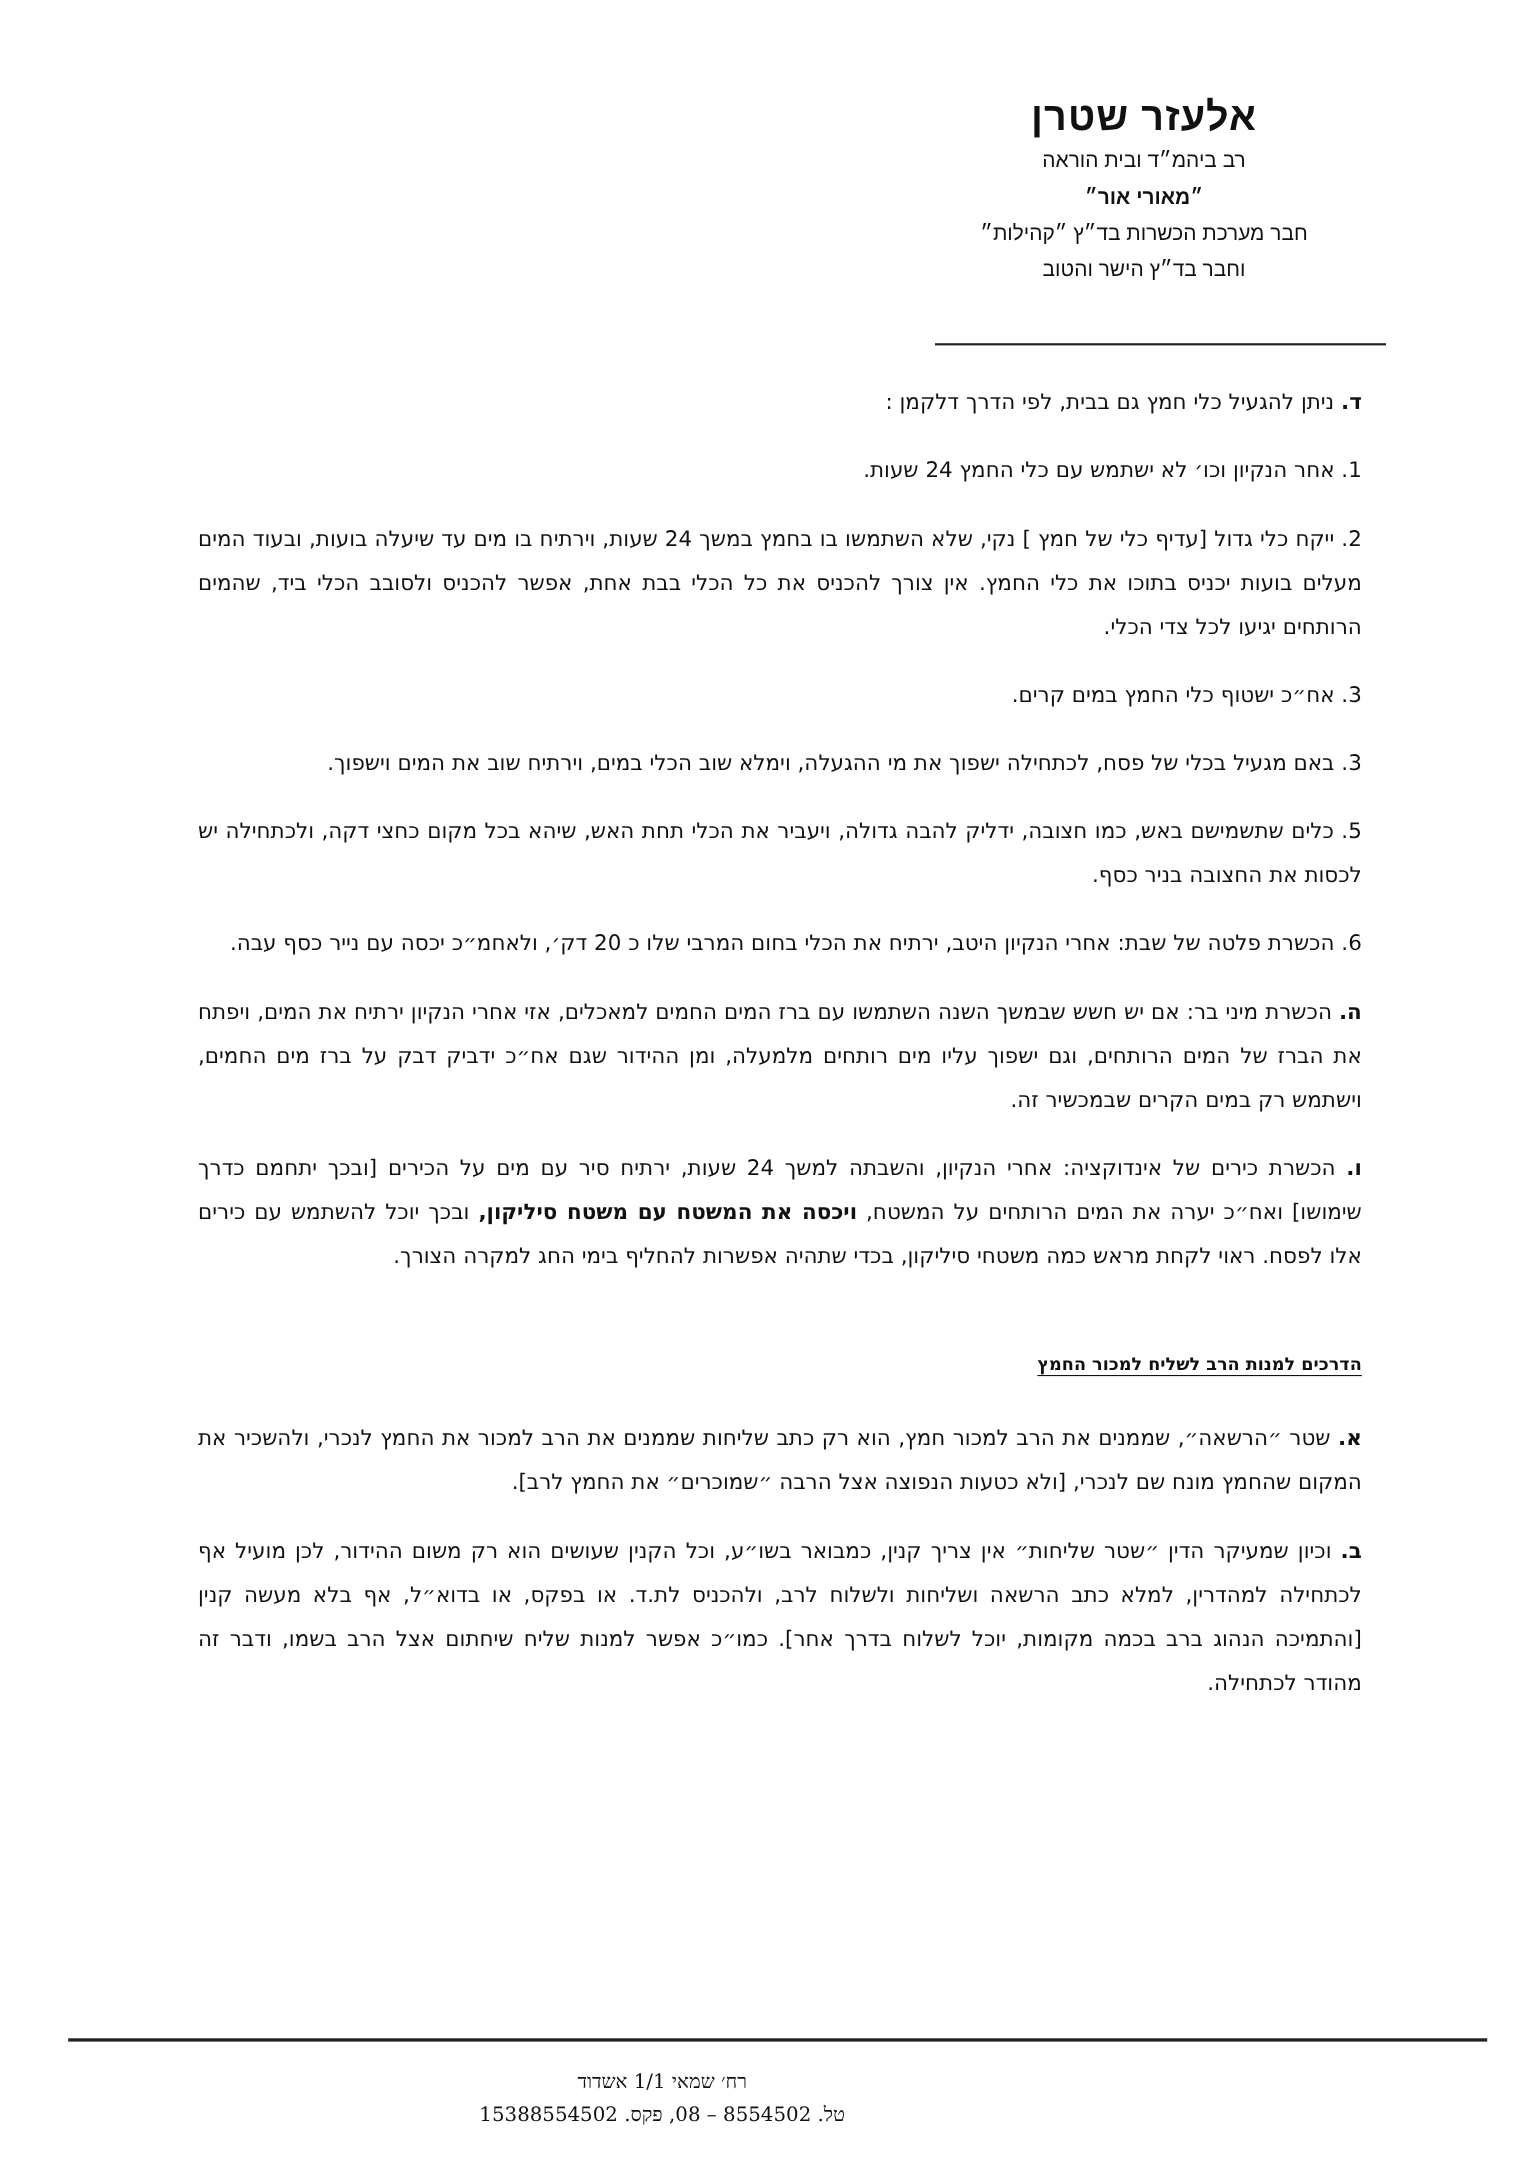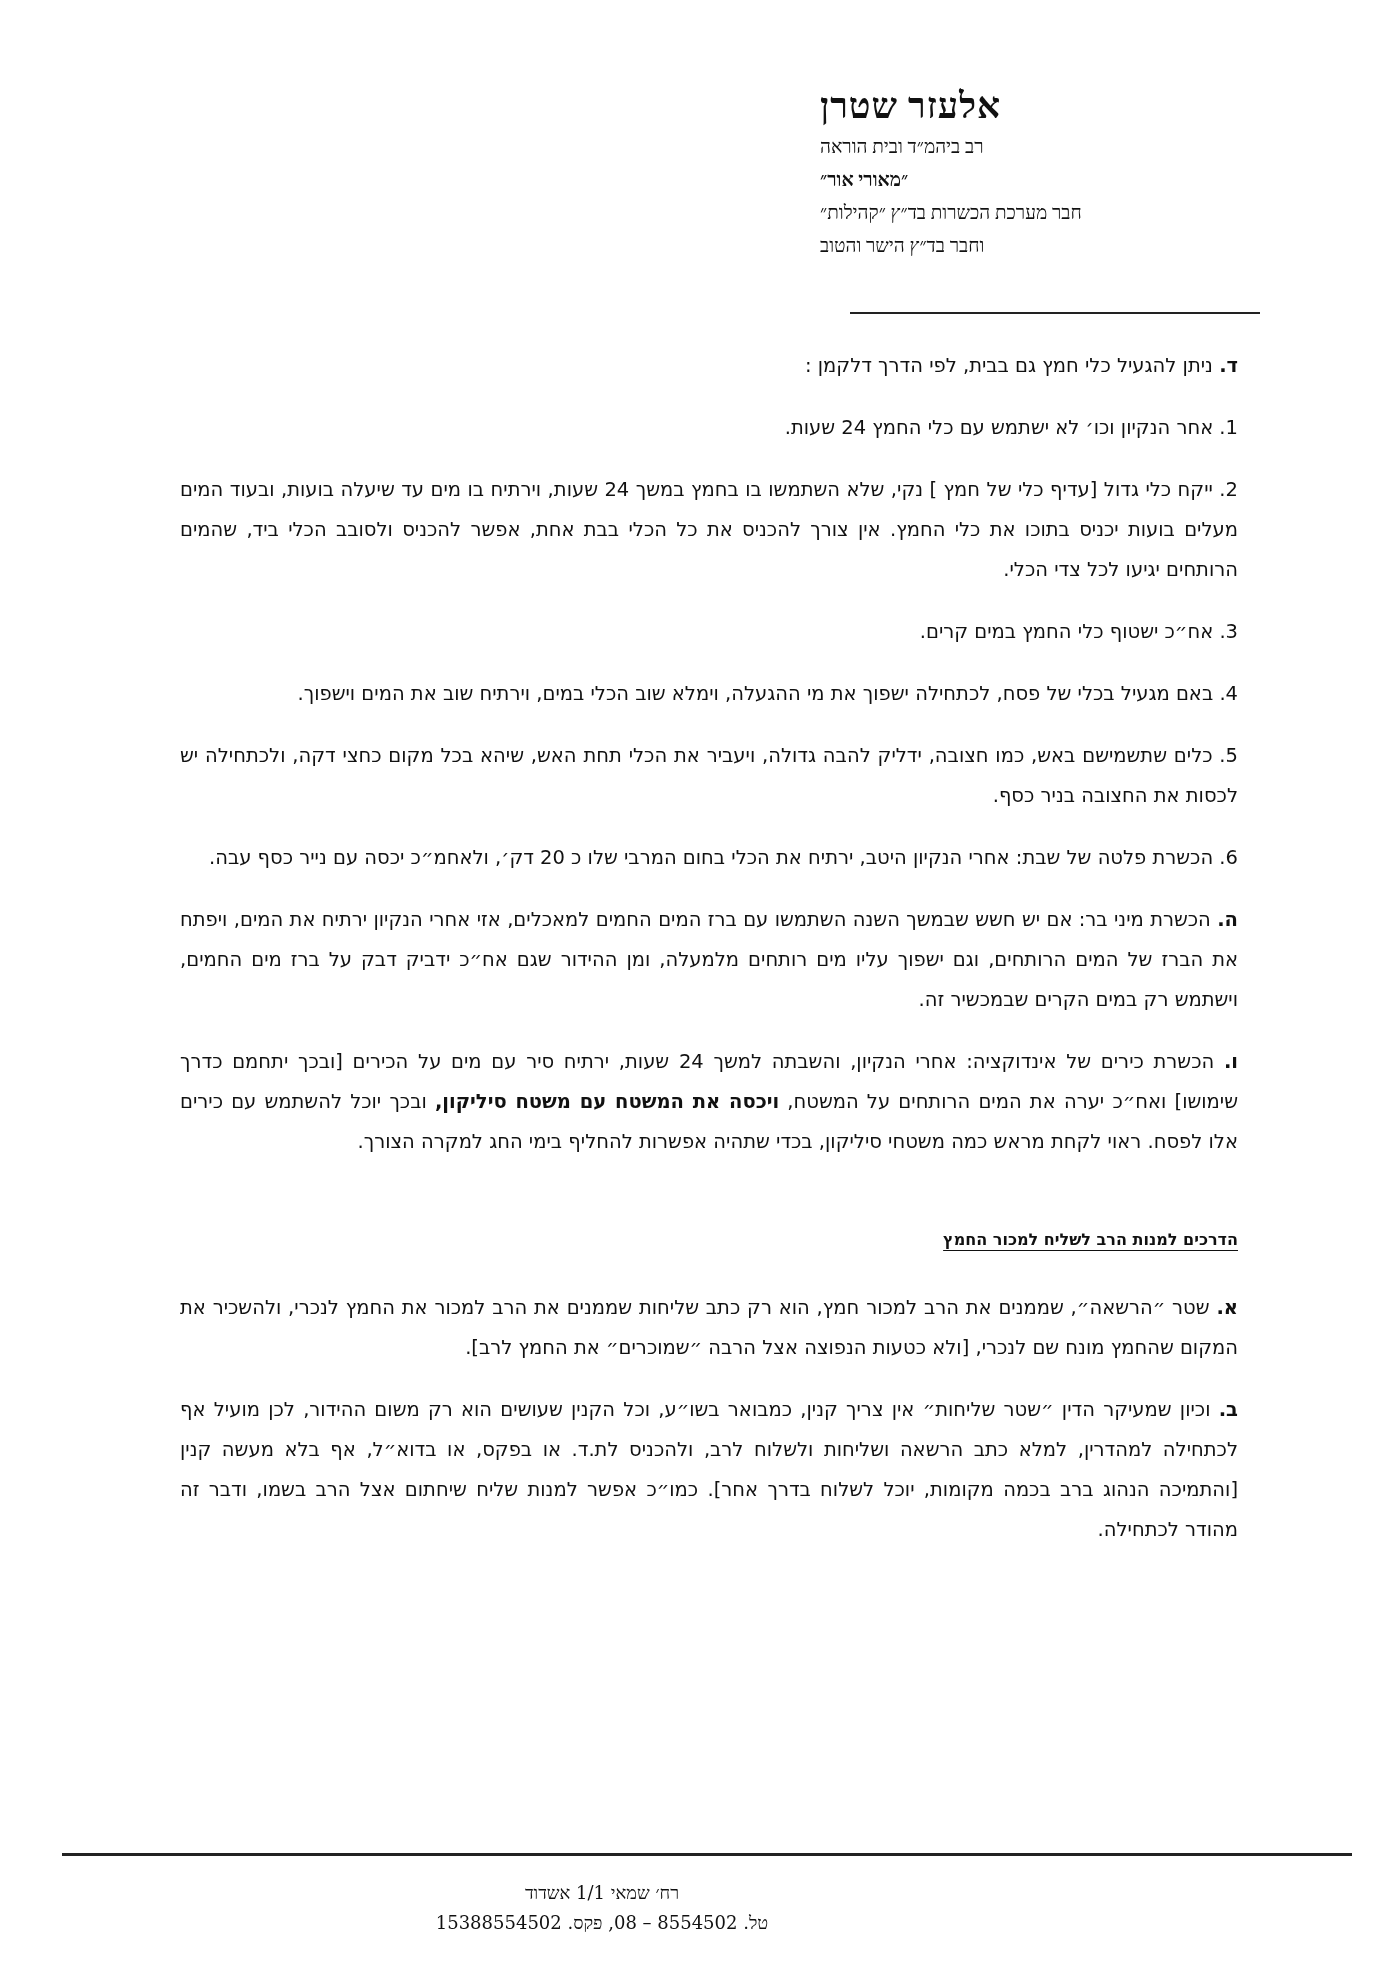--- a/index.html
+++ b/index.html
@@ -1,20 +1,20 @@
 <!DOCTYPE html>
 <html><head>
 <meta charset="utf-8">
 <style>
   html, body { margin: 0; padding: 0; background: #ffffff; }
   body { width: 1400px; height: 1979px; position: relative; overflow: hidden; color: #111; }
   .page { position: absolute; left: 0; top: 0; width: 1400px; height: 1979px; }
 
-  .letterhead { position: absolute; top: 82px; right: 140px; width: 440px; text-align: left; direction: rtl;
-    font-family: Liberation Serif, serif; }
+  .letterhead { position: absolute; top: 82px; right: 140px; width: 440px; text-align: center; direction: rtl;
+    font-family: Liberation Sans, sans-serif; }
   .lh-name { font-size: 36px; font-weight: bold; line-height: 48px; letter-spacing: 1px; }
   .lh-line { font-size: 19px; line-height: 33px; }
   .lh-bold { font-weight: bold; }
   .lh-rule { position: absolute; top: 312px; left: 850px; width: 410px; height: 0; border-top: 2px solid #222; }
 
   .body { position: absolute; top: 330px; left: 180px; width: 1058px; direction: rtl;
     font-family: "DejaVu Sans", sans-serif; font-size: 19.5px; line-height: 40px; text-align: justify; }
   .para { margin: 16px 0 22px 0; }
   .mark { font-weight: bold; }
   .u { text-underline-offset: 4px; }
@@ -40,21 +40,21 @@
   </div>
   <div class="lh-rule"></div>
 
   <div class="body">
     <p class="para">
       <span class="mark">ד.</span><span> ניתן להגעיל כלי חמץ גם בבית, לפי הדרך דלקמן :</span>
     </p>
     <p class="para">1. אחר הנקיון וכו׳ לא ישתמש עם כלי החמץ 24 שעות.</p>
     <p class="para">2. ייקח כלי גדול [עדיף כלי של חמץ ] נקי, שלא השתמשו בו בחמץ במשך 24 שעות, וירתיח בו מים עד שיעלה בועות, ובעוד המים מעלים בועות יכניס בתוכו את כלי החמץ. אין צורך להכניס את כל הכלי בבת אחת, אפשר להכניס ולסובב הכלי ביד, שהמים הרותחים יגיעו לכל צדי הכלי.</p>
     <p class="para">3. אח״כ ישטוף כלי החמץ במים קרים.</p>
-    <p class="para">4. באם מגעיל בכלי של פסח, לכתחילה ישפוך את מי ההגעלה, וימלא שוב הכלי במים, וירתיח שוב את המים וישפוך.</p>
+    <p class="para">3. באם מגעיל בכלי של פסח, לכתחילה ישפוך את מי ההגעלה, וימלא שוב הכלי במים, וירתיח שוב את המים וישפוך.</p>
     <p class="para">5. כלים שתשמישם באש, כמו חצובה, ידליק להבה גדולה, ויעביר את הכלי תחת האש, שיהא בכל מקום כחצי דקה, ולכתחילה יש לכסות את החצובה בניר כסף.</p>
     <p class="para">
       <span>6. </span><span class="u">הכשרת פלטה של שבת:</span><span> אחרי הנקיון היטב, ירתיח את הכלי בחום המרבי שלו כ 20 דק׳, ולאחמ״כ יכסה עם נייר כסף עבה.</span>
     </p>
 
     <p class="para">
       <span class="mark">ה.</span> <span class="u">הכשרת מיני בר:</span><span> אם יש חשש שבמשך השנה השתמשו עם ברז המים החמים למאכלים, אזי אחרי הנקיון ירתיח את המים, ויפתח את הברז של המים הרותחים, וגם ישפוך עליו מים רותחים מלמעלה, ומן ההידור שגם אח״כ ידביק דבק על ברז מים החמים, וישתמש רק במים הקרים שבמכשיר זה.</span>
     </p>
 
     <p class="para">

